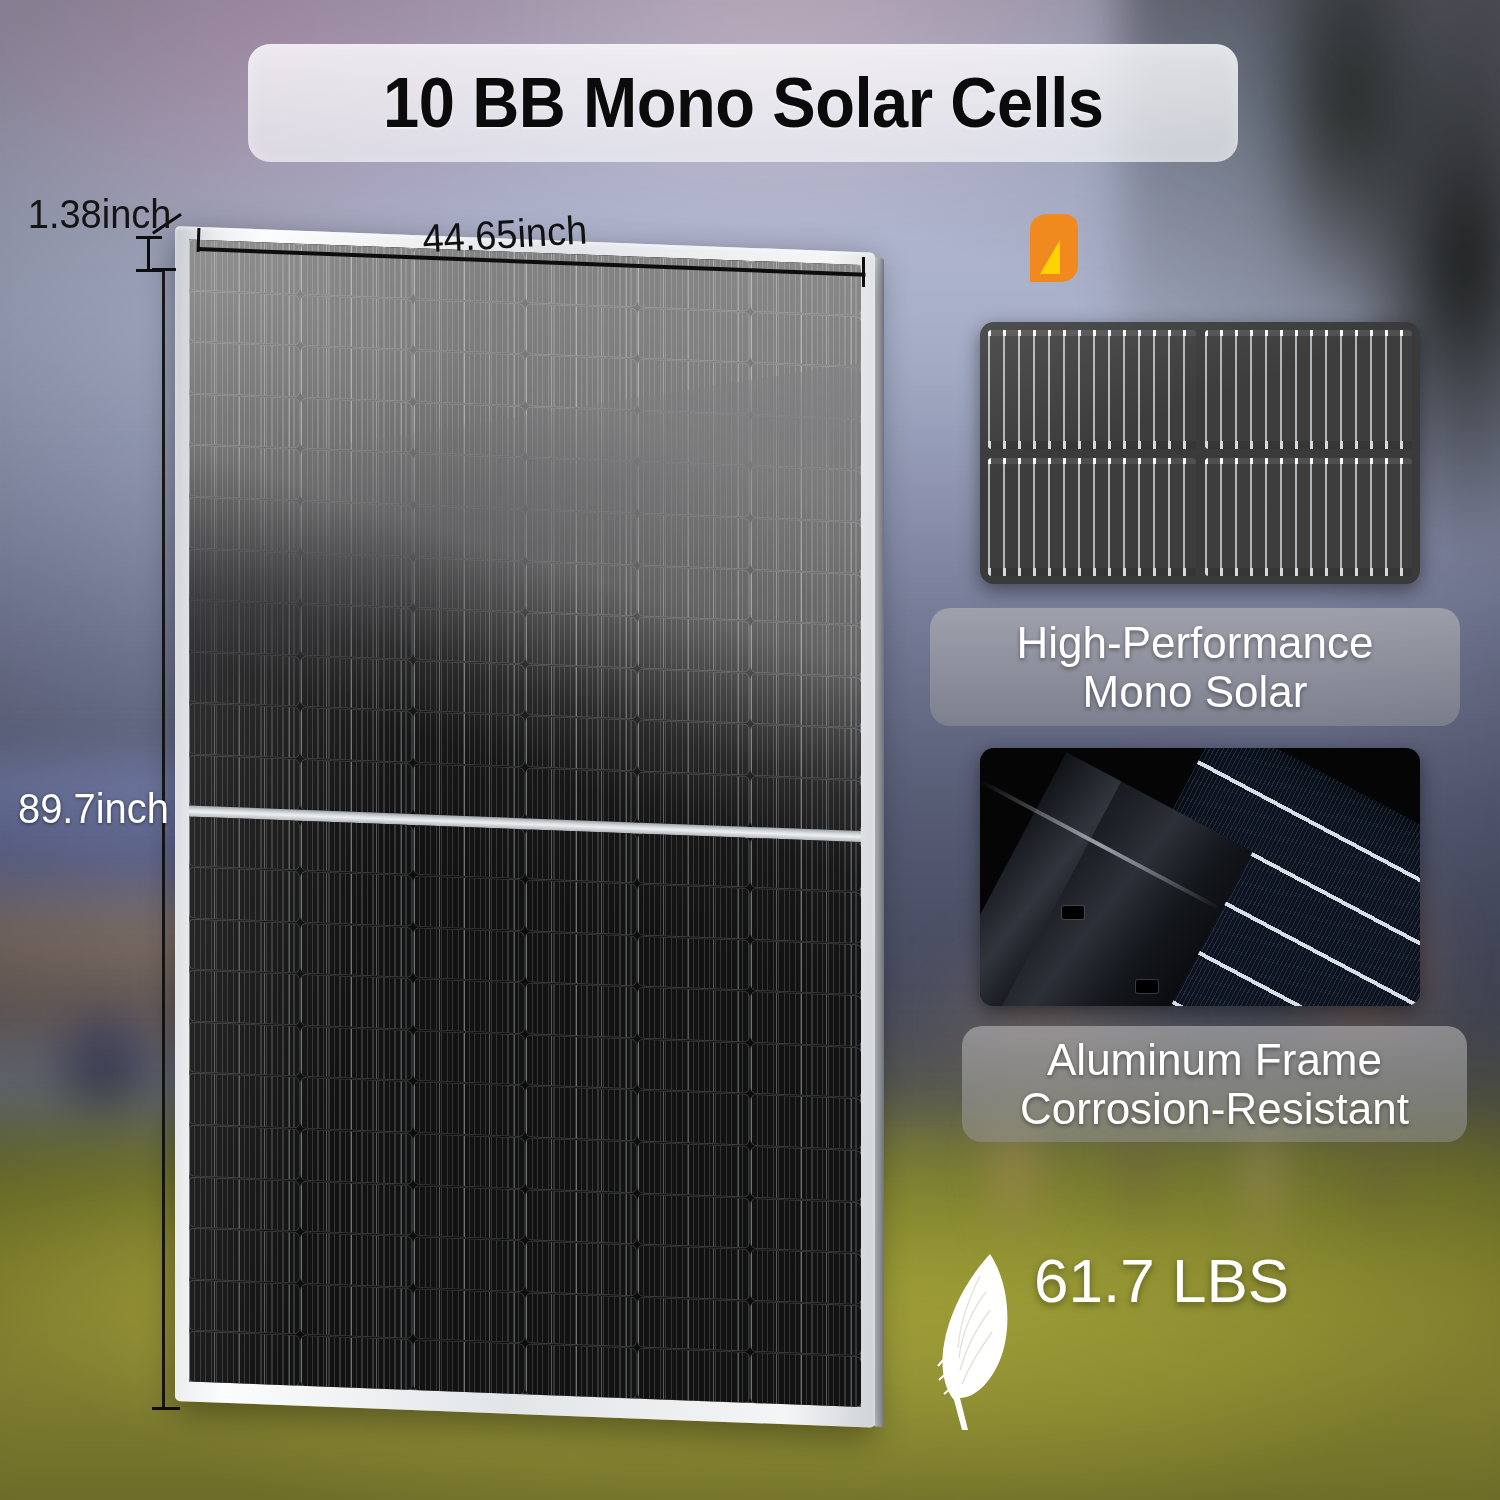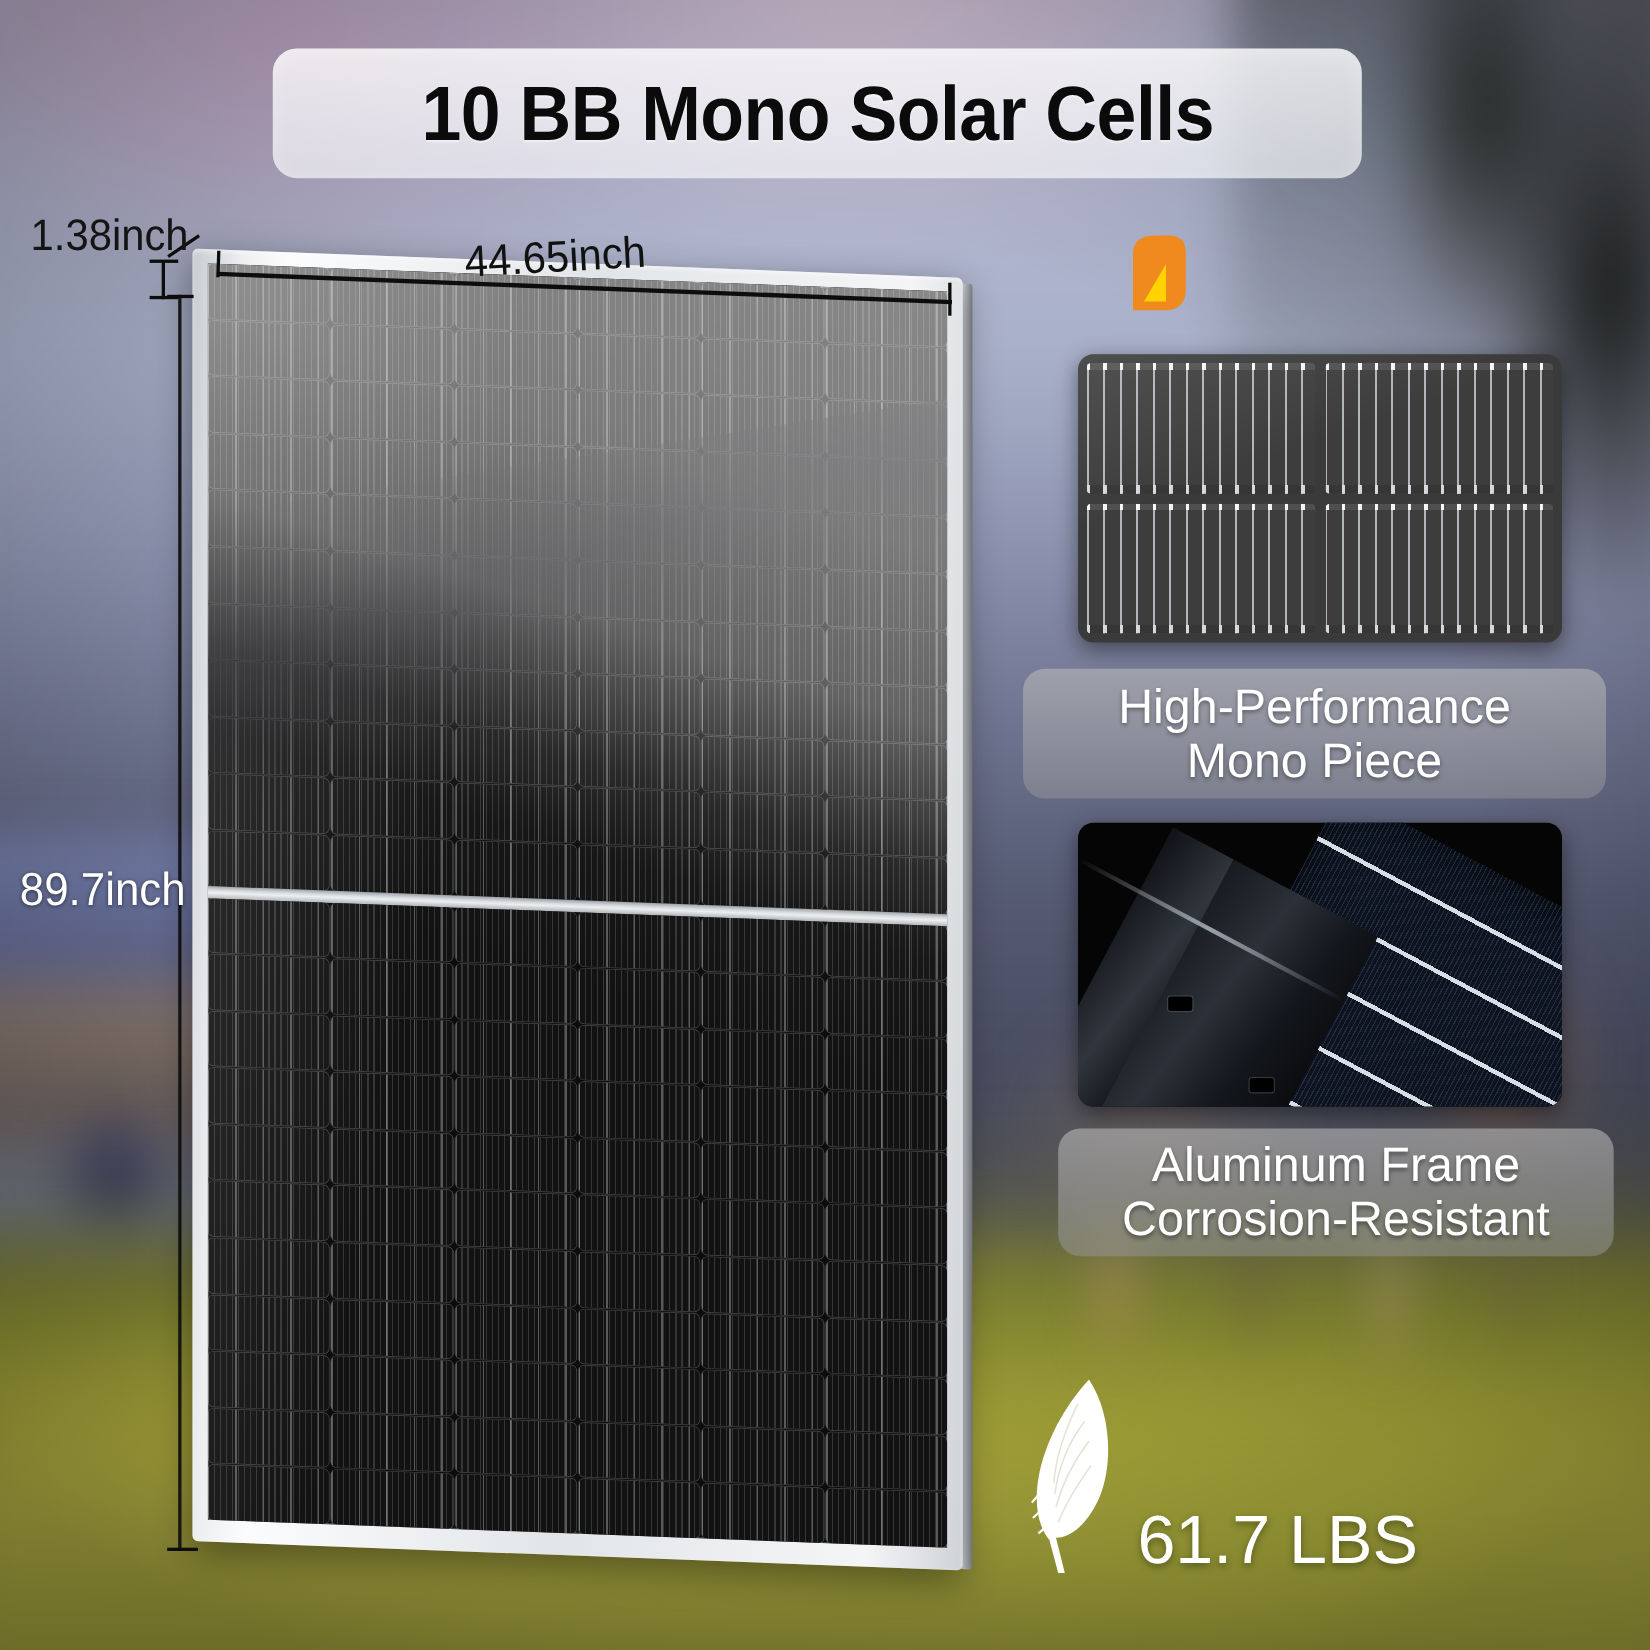--- a/index.html
+++ b/index.html
@@ -243,21 +243,21 @@
     display:flex;flex-direction:column;align-items:center;justify-content:center;
     color:#ffffff;text-align:center;line-height:1.12;
     font-family:"Liberation Sans",sans-serif;
     text-shadow:0 2px 4px rgba(0,0,0,.42);
   }
   #cap-cells{left:930px;top:608px;width:530px;height:118px;font-size:44px;}
   #cap-frame{left:962px;top:1026px;width:505px;height:116px;font-size:44px;}
   .cap .ln{display:block;}
 
   
-  #weight-block{position:absolute;left:928px;top:1248px;display:flex;align-items:flex-end;gap:14px;}
+  #weight-block{position:absolute;left:928px;top:1248px;display:flex;align-items:flex-start;gap:14px;}
   #feather-icon{width:92px;height:186px;flex:none;}
   #weight-text{color:#fff;font-family:"Liberation Sans",sans-serif;line-height:1.06;
      text-shadow:0 3px 7px rgba(40,50,10,.55);}
   #weight-line1{font-size:62px;display:block;}
   #weight-line2{font-size:62px;display:block;}
 </style>
 </head>
 <body>
 
 <div id="stage">
@@ -482,21 +482,21 @@
         </div>
         <div class="tc-row">
           <div class="tc-cell"></div>
           <div class="tc-cell"></div>
         </div>
       </div>
     <div class="gloss"></div>
   </div>
   <div class="cap" id="cap-cells">
     <span class="ln">High-Performance</span>
-    <span class="ln">Mono Piece</span>
+    <span class="ln">Mono Solar</span>
   </div>
 
   <div class="thumb" id="thumb-frame">
     <div id="tf-art">
       <div id="tf-surface">
           <div class="hatch"></div>
           <div class="bars"></div>
         </div>
       <div id="tf-rail"></div>
       <div id="tf-rail-lip"></div>

